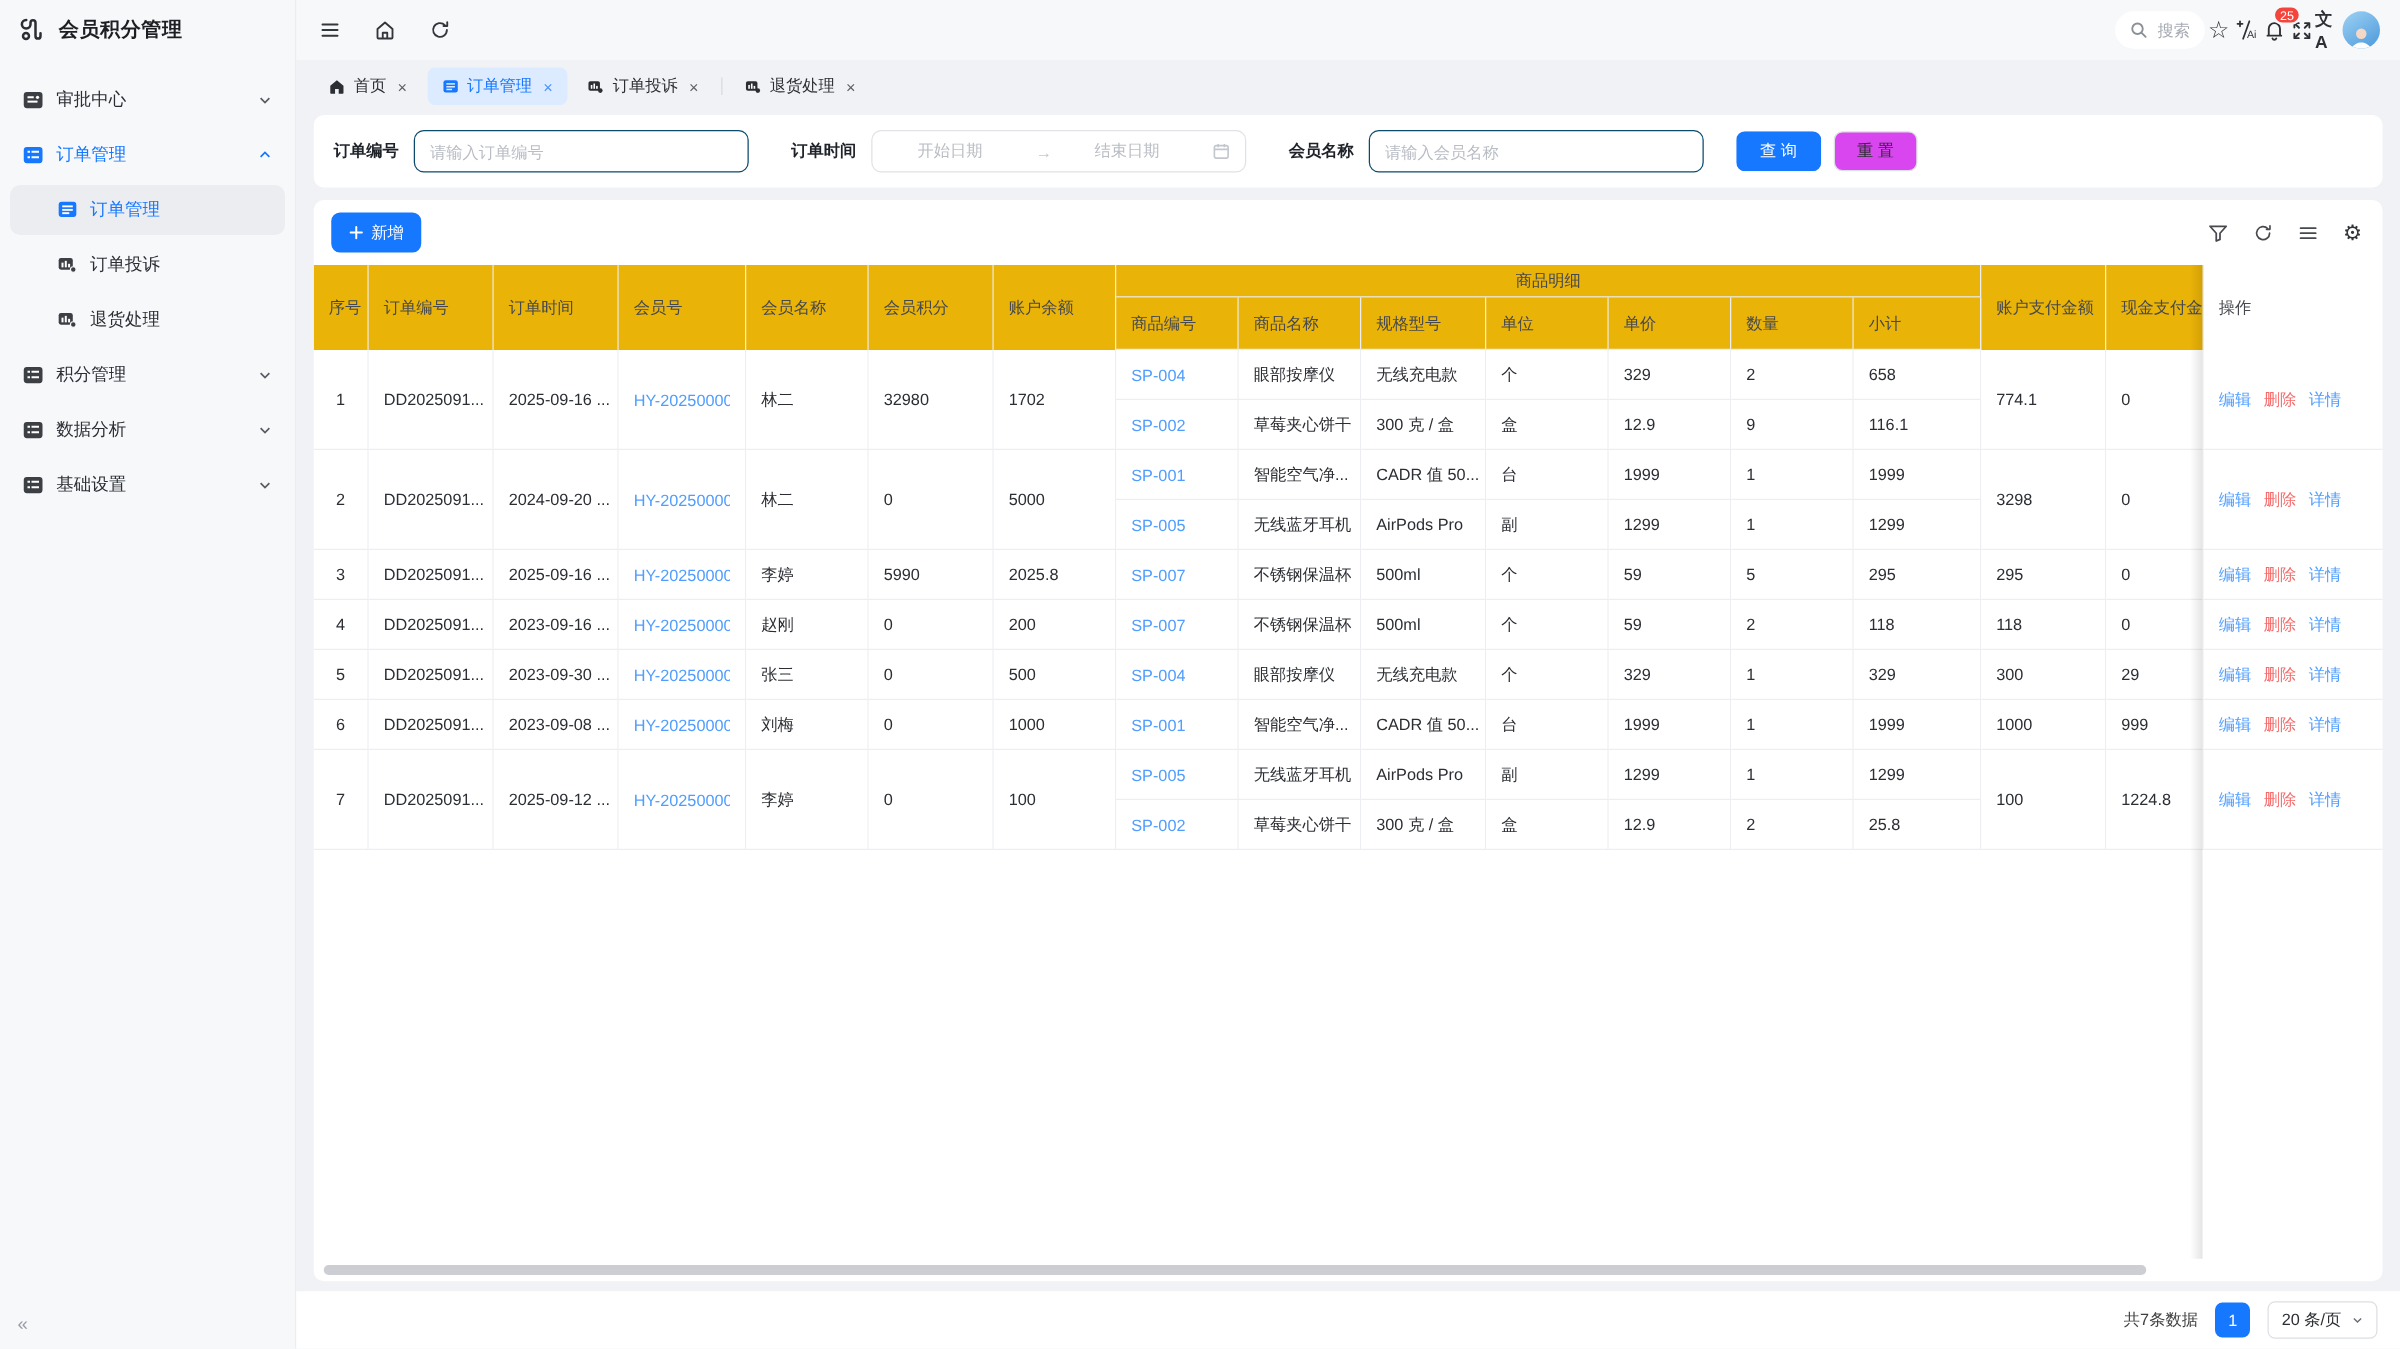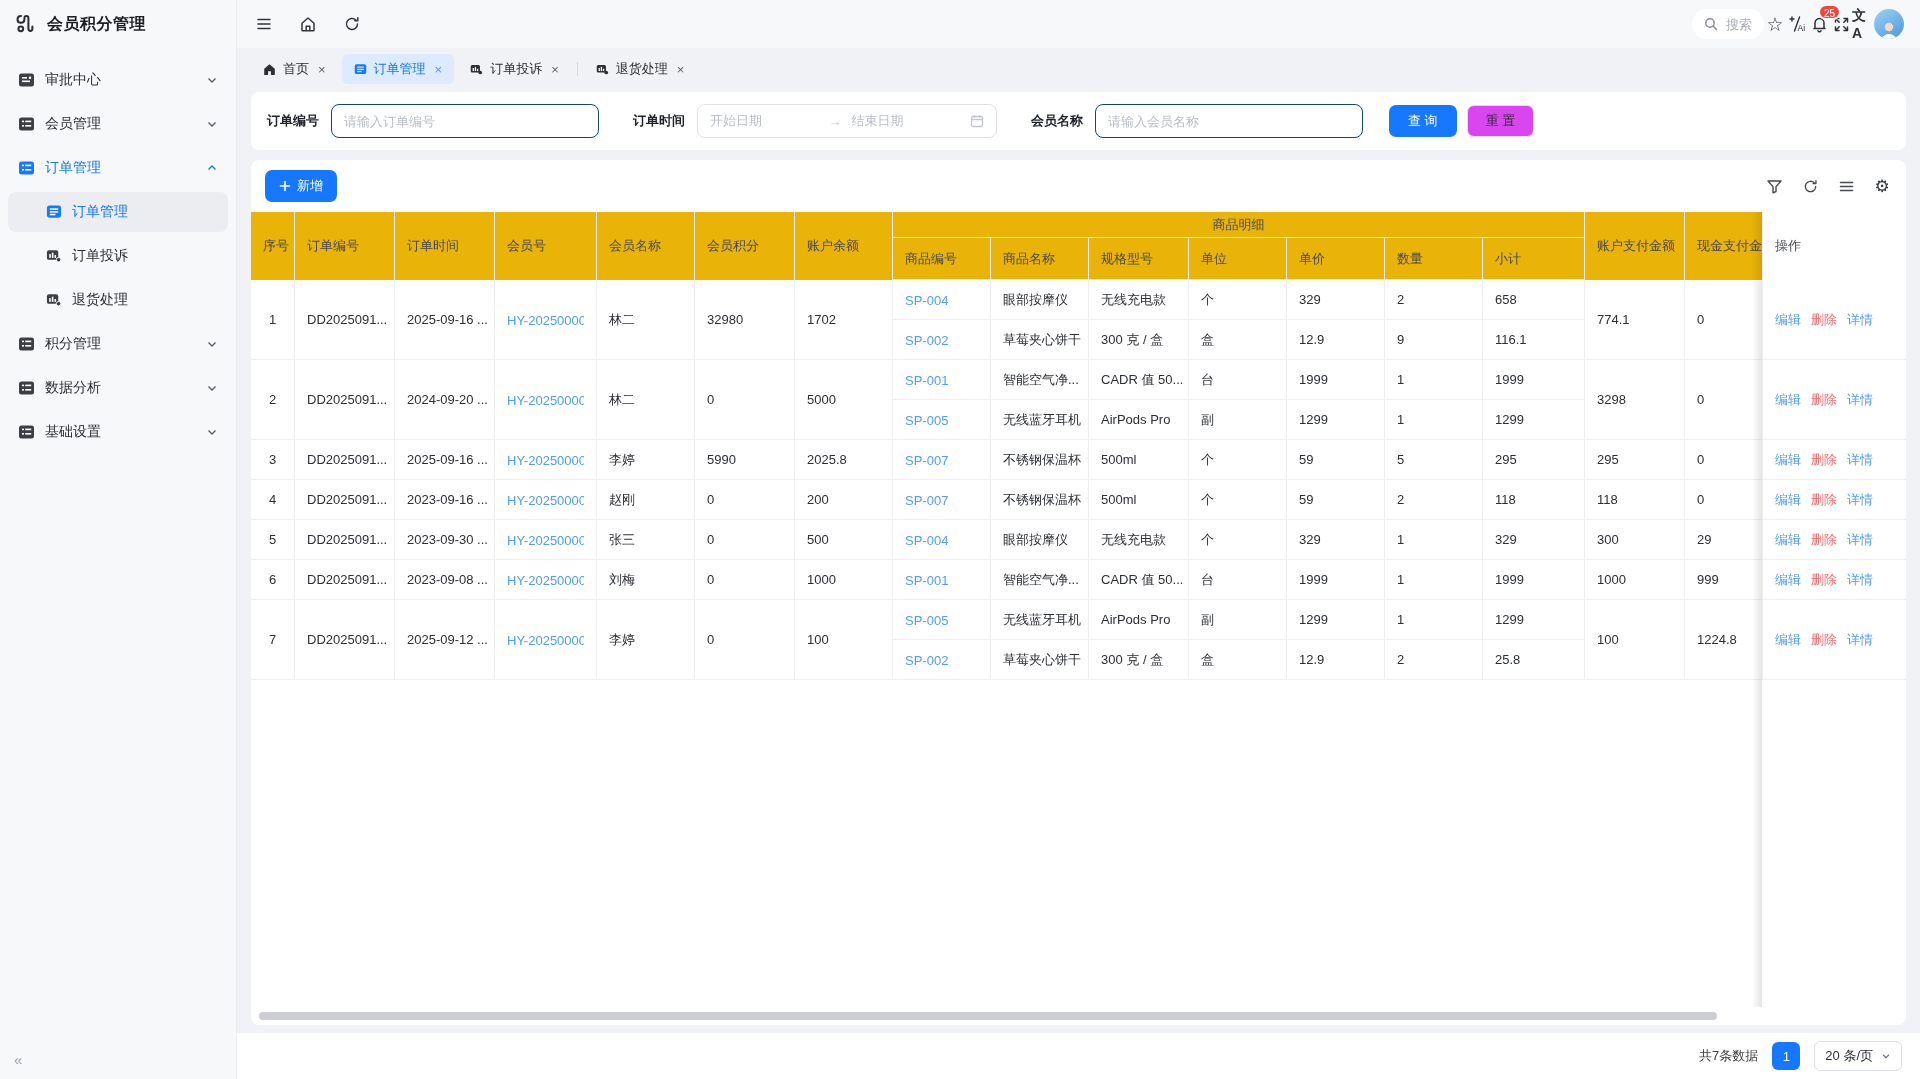--- a/index.html
+++ b/index.html
@@ -75,21 +75,21 @@
     height:34px; border:1px solid #0c4a6e; border-radius:8px; padding:0 12px; font-size:13px;
     color:#333; outline:none; background:#fff;
   }
   .f-input::placeholder { color:#b9bdc4; }
   .inp-order { width:268px; margin-right:24px; }
   .inp-member { width:268px; margin-right:16px; }
   .range-box {
     height:34px; width:300px; border:1px solid #e0e2e6; border-radius:8px; display:flex;
     align-items:center; padding:0 12px; gap:10px; color:#b9bdc4; margin-right:24px; cursor:text;
   }
-  .range-box .ph { flex:1; white-space:nowrap; }
+  .range-box .ph { flex:1; white-space:nowrap;margin-left:24px; }
   .range-arrow { color:#c3c7cd; }
   .btn {
     height:32px; padding:0 18px; border-radius:7px; border:1px solid transparent; font-size:13px;
     cursor:pointer; white-space:nowrap;
   }
   .btn-primary { background:#1677ff; color:#fff; }
   .btn-plain { background:#d946ef; color:#2b2e33; border-color:#dcdfe4; }
 
   .table-card { background:#fff; border-radius:8px; flex:1; position:relative; overflow:hidden; }
   .card-toolbar { height:52px; display:flex; align-items:center; padding:0 14px; }
@@ -165,35 +165,20 @@
               <rect x="4" y="8.5" width="8" height="1.6" fill="#fff"></rect>
               <circle cx="12" cy="5.8" r="1.3" fill="#fff"></circle>
             </svg>
         </span>
         <span class="mi-label">审批中心</span>
         <svg class="chev" viewBox="0 0 12 12" fill="none" stroke="#5a5e65" stroke-width="1.4">
             <path d="M2.5 4.5L6 8l3.5-3.5"></path>
           </svg>
       </div>
 
-      <div class="menu-item">
-        <span>
-          <svg width="17" height="17" viewBox="0 0 17 17">
-              <rect x="1" y="1.5" width="15" height="13" rx="2.5" fill="#3c3f44"></rect>
-              <rect x="4" y="4.6" width="2" height="1.6" fill="#fff"></rect>
-              <rect x="7.2" y="4.6" width="6" height="1.6" fill="#fff"></rect>
-              <rect x="4" y="9" width="2" height="1.6" fill="#fff"></rect>
-              <rect x="7.2" y="9" width="6" height="1.6" fill="#fff"></rect>
-            </svg>
-        </span>
-        <span class="mi-label">会员管理</span>
-        <svg class="chev" viewBox="0 0 12 12" fill="none" stroke="#5a5e65" stroke-width="1.4">
-            <path d="M2.5 4.5L6 8l3.5-3.5"></path>
-          </svg>
-      </div>
 
       <div class="menu-item active">
         <span>
           <svg width="17" height="17" viewBox="0 0 17 17">
               <rect x="1" y="1.5" width="15" height="13" rx="2.5" fill="#1677ff"></rect>
               <rect x="4" y="4.6" width="2" height="1.6" fill="#fff"></rect>
               <rect x="7.2" y="4.6" width="6" height="1.6" fill="#fff"></rect>
               <rect x="4" y="9" width="2" height="1.6" fill="#fff"></rect>
               <rect x="7.2" y="9" width="6" height="1.6" fill="#fff"></rect>
             </svg>

